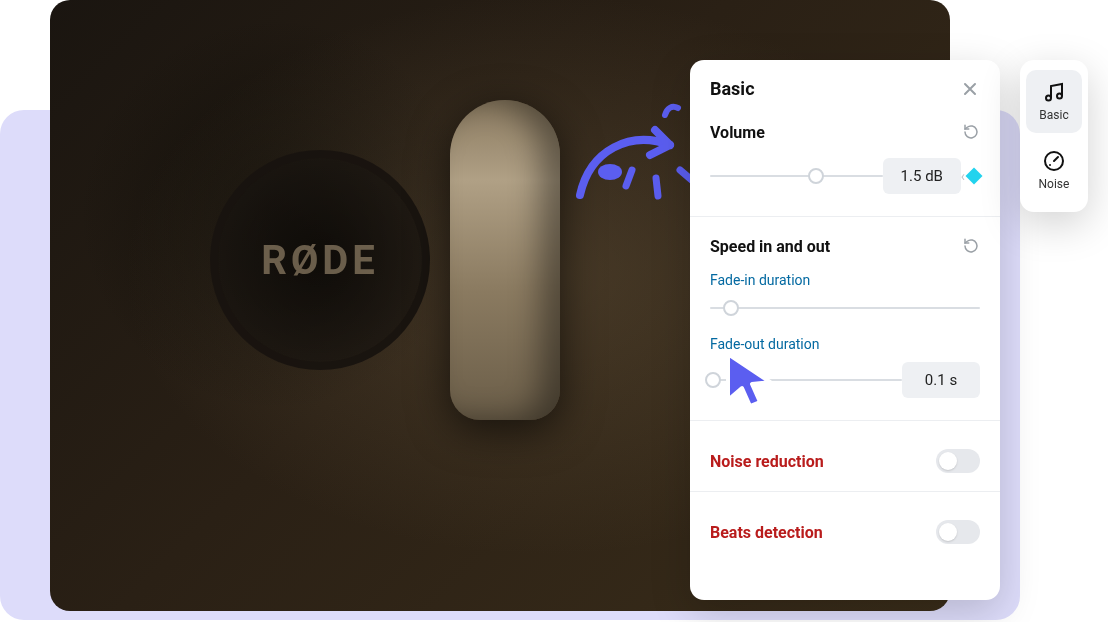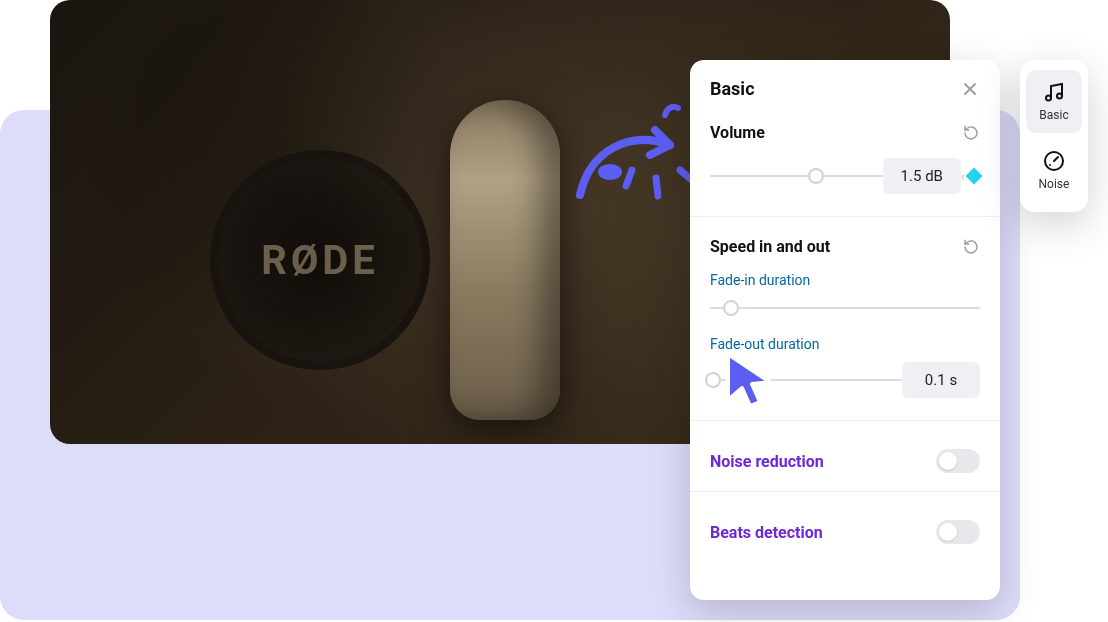--- a/index.html
+++ b/index.html
@@ -19,21 +19,21 @@
     height: 510px;
     background: #DDDCFA;
     border-radius: 24px;
     z-index: 0;
   }
   .hero-image {
     position: absolute;
     left: 50px;
     top: 0;
     width: 900px;
-    height: 444px;
+    height: 611px;
     border-radius: 20px;
     overflow: hidden;
     z-index: 1;
     background: linear-gradient(135deg, #1a1510 0%, #2a2015 45%, #3a2d1a 100%);
   }
   .hero-image::before {
     content: "";
     position: absolute;
     inset: 0;
     background:
@@ -103,21 +103,21 @@
   .close-btn {
     width: 20px; height: 20px;
     color: #9aa0a6;
     cursor: pointer;
     display:flex; align-items:center; justify-content:center;
   }
   .section { margin-bottom: 22px; }
   .section-head {
     display: flex;
     justify-content: space-between;
-    align-items: flex-end;
+    align-items: flex-start;
     margin-bottom: 16px;
   }
   .section-title { font-size: 16px; font-weight: 700; color:#111; }
   .reset-icon { color:#9aa0a6; cursor:pointer; display:flex; }
   .slider-row {
     display: flex;
     align-items: center;
     margin-bottom: 18px;
   }
   .slider {
@@ -164,21 +164,21 @@
     color: #0369a1;
     margin-bottom: 10px;
   }
   .divider { height:1px; background:#eceef1; margin: 4px -20px 20px -20px; }
   .toggle-row {
     display:flex;
     justify-content:space-between;
     align-items:center;
     padding: 8px 0 14px 0;
   }
-  .toggle-label { font-size:16px; font-weight:700; color:#6d28d9; }
+  .toggle-label { font-size:16px; font-weight:700; color:#b91c1c; }
   .toggle {
     width:44px; height:24px;
     background:#e6e8ec;
     border-radius:12px;
     position:relative;
     cursor:pointer;
   }
   .toggle::after {
     content:"";
     position:absolute;

